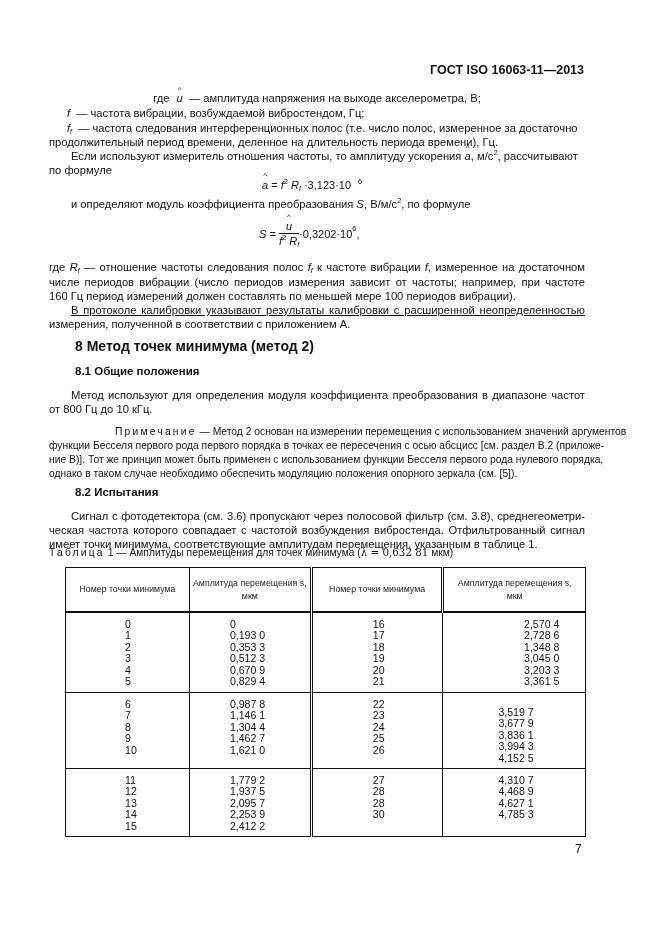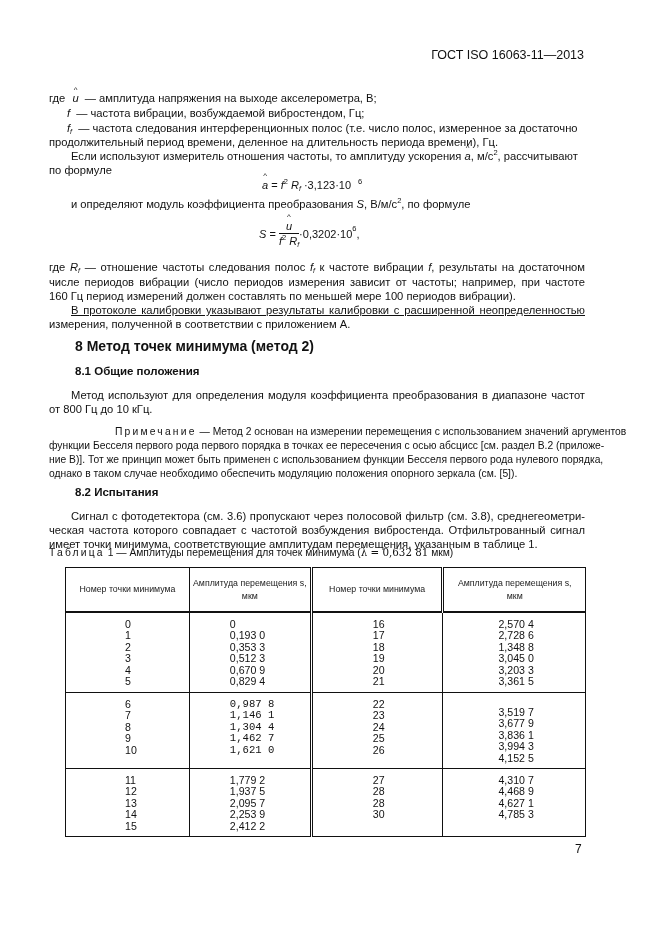--- a/index.html
+++ b/index.html
@@ -1,19 +1,19 @@
 <!DOCTYPE html>
 <html><head>
 <meta charset="utf-8">
 <style>
   html, body { margin:0; padding:0; background:#ffffff; }
   body { width:661px; height:935px; position:relative; overflow:hidden;
          font-family:"Liberation Sans", sans-serif; color:#111; font-size:11.2px; }
   .abs { position:absolute; }
-  .header { left:0; width:584px; top:48px; text-align:right; font-weight:normal; font-size:12.5px; }
+  .header { left:0; width:584px; top:63px; text-align:right; font-weight:bold; font-size:12.5px; }
   .line { position:absolute; left:49px; width:536px; white-space:nowrap; line-height:14px; }
   .just { text-align:justify; text-align-last:justify; }
   .indent { left:71px; width:514px; }
   i.v { font-style:italic; }
   .hat { position:relative; display:inline-block; }
   .hat::before { content:"^"; position:absolute; left:50%; top:-8px; transform:translateX(-50%); font-size:8px; font-style:normal; }
   sup { font-size:7.5px; vertical-align:5px; line-height:0; }
   sub { font-size:7px; vertical-align:-2px; line-height:0; font-style:italic; }
   .formula { position:absolute; font-family:"Liberation Sans", sans-serif; font-size:11px; white-space:nowrap; }
   .h1 { position:absolute; left:75px; font-weight:bold; font-size:14px; }
@@ -34,21 +34,21 @@
   .col2 .cell { padding-left:40px !important; }
   .col3 .cell { padding-left:60px !important; }
   .col4 .cell { padding-left:55px !important; }
   .pagenum { left:575px; top:842px; font-size:12px; }
 </style>
 </head>
 <body>
 
 <div class="abs header">ГОСТ ISO 16063-11—2013</div>
 
-<div class="line" style="top:91px;">
+<div class="line" style="top:91px;text-align:center;">
   <span>где</span>
   <i class="v hat" style="margin-left:4px;">u</i>
   <span style="margin-left:3px;">— амплитуда напряжения на выходе акселерометра, В;</span>
 </div>
 <div class="line" style="top:106px;left:67px;">
   <i class="v">f</i>
   <span style="margin-left:3px;">— частота вибрации, возбуждаемой вибростендом, Гц;</span>
 </div>
 <div class="line" style="top:121px;left:67px;width:518px;">
   <i class="v">f</i><sub>f</sub>
@@ -84,21 +84,21 @@
     <span class="den"><i class="v">f</i><sup>2</sup> <i class="v">R</i><sub>f</sub></span>
   </span><span style="vertical-align:middle;">·0,3202·10</span><sup>6</sup><span style="vertical-align:middle;">,</span>
 </div>
 
 <div class="line just" style="top:260px;">
   <span>где</span>
   <i class="v">R</i><sub>f</sub>
   <span>— отношение частоты следования полос</span>
   <i class="v">f</i><sub>f</sub>
   <span>к частоте вибрации</span>
-  <i class="v">f</i><span>, результаты на достаточном</span>
+  <i class="v">f</i><span>, измеренное на достаточном</span>
 </div>
 <div class="line just" style="top:275px;">числе периодов вибрации (число периодов измерения зависит от частоты; например, при частоте</div>
 <div class="line" style="top:289px;">160 Гц период измерений должен составлять по меньшей мере 100 периодов вибрации).</div>
 
 <div class="line indent just" style="top:303px;text-decoration:underline;">В протоколе калибровки указывают результаты калибровки с расширенной неопределенностью</div>
 <div class="line" style="top:317px;">измерения, полученной в соответствии с приложением А.</div>
 
 <div class="h1" style="top:338px;">8  Метод точек минимума (метод 2)</div>
 
 <div class="h2" style="top:365px;">8.1  Общие положения</div>
@@ -166,42 +166,42 @@
           <div class="cell" style="height: 69px;">
             <div>16</div>
             <div>17</div>
             <div>18</div>
             <div>19</div>
             <div>20</div>
             <div>21</div>
           </div>
         </td>
         <td class="col4">
-          <div class="cell" style="height: 69px;">
+          <div class="cell" style="height: 69px; text-align: center;">
             <div>2,570 4</div>
             <div>2,728 6</div>
             <div>1,348 8</div>
             <div>3,045 0</div>
             <div>3,203 3</div>
             <div>3,361 5</div>
           </div>
         </td>
       </tr>
       <tr>
         <td class="col1">
           <div class="cell" style="height: 57px;">
             <div>6</div>
             <div>7</div>
             <div>8</div>
             <div>9</div>
             <div>10</div>
           </div>
         </td>
         <td class="col2">
-          <div class="cell" style="height: 57px; font-family: Liberation Mono, monospace;">
+          <div class="cell" style="height: 57px;">
             <div>0,987 8</div>
             <div>1,146 1</div>
             <div>1,304 4</div>
             <div>1,462 7</div>
             <div>1,621 0</div>
           </div>
         </td>
         <td class="col3" style="border-left: 3px double rgb(17, 17, 17);">
           <div class="cell" style="height: 57px;">
             <div>22</div>

